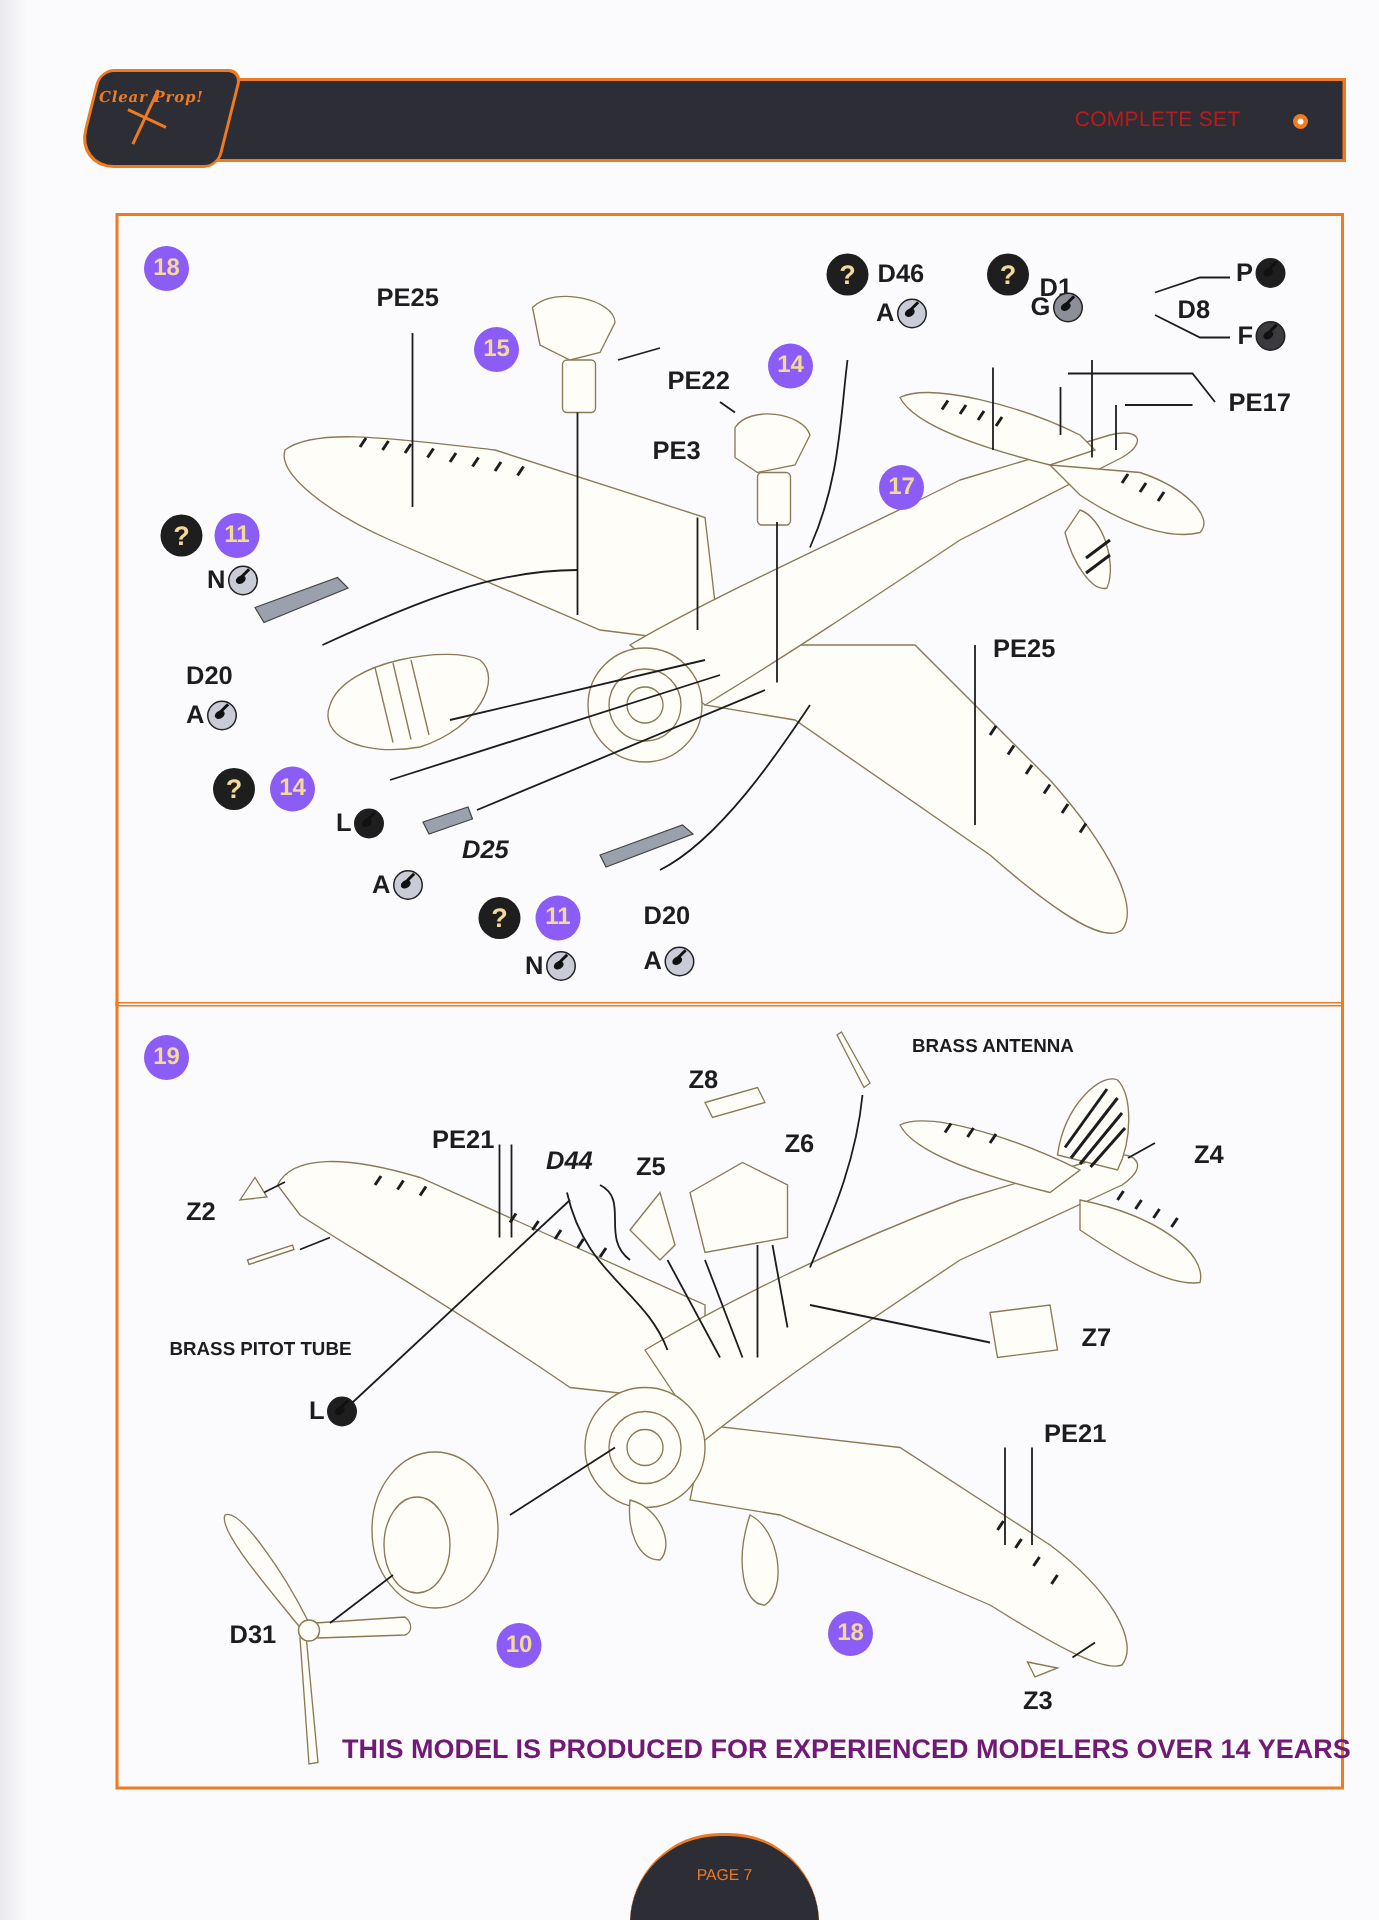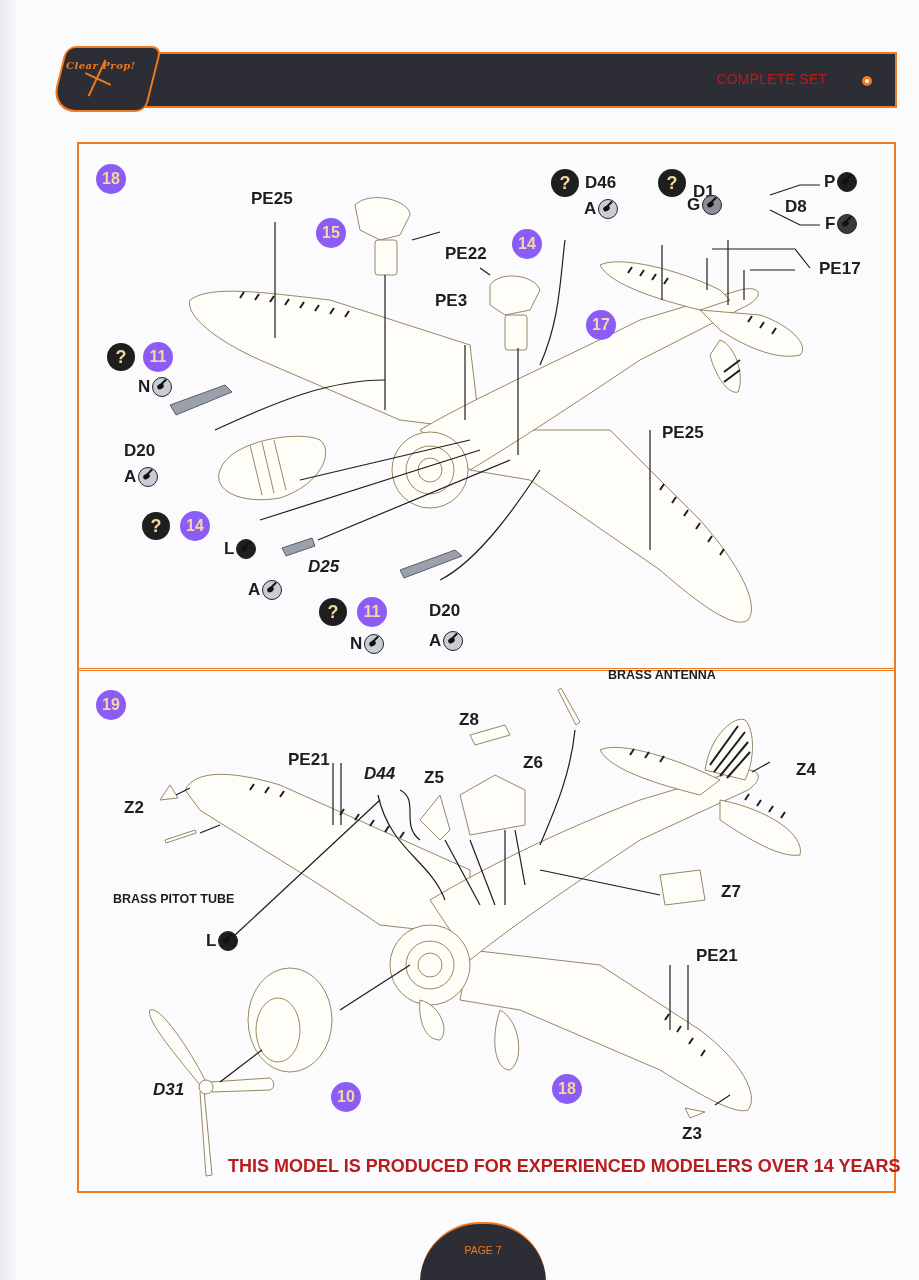--- a/index.html
+++ b/index.html
@@ -21,21 +21,21 @@
   .lbl-sm{position:absolute;font-weight:bold;font-size:12.5px;color:#1d1d1f;white-space:nowrap;}
   .step{position:absolute;width:30px;height:30px;border-radius:50%;background:#8b5cf6;color:#f3d99a;font-weight:bold;font-size:16px;display:flex;align-items:center;justify-content:center;}
   .q{position:absolute;width:28px;height:28px;border-radius:50%;background:#1e1e1e;color:#f3d99a;font-weight:bold;font-size:18px;display:flex;align-items:center;justify-content:center;}
   .swatch{position:absolute;display:flex;align-items:center;gap:2px;}
   .swatch .letter{font-weight:bold;font-size:17px;color:#1d1d1f;}
   .swatch .circ{width:18px;height:18px;border-radius:50%;border:1.5px solid #222;position:relative;}
   .swatch .circ::after{content:"";position:absolute;left:4px;top:6px;width:7px;height:5px;border-radius:50%;background:#111;transform:rotate(-30deg);}
   .swatch .circ::before{content:"";position:absolute;left:9px;top:0px;width:1.5px;height:9px;background:#111;transform:rotate(45deg);}
   .page-tab{position:absolute;left:420px;top:1222px;width:126px;height:58px;background:#2c2d35;border-top:2px solid #f07a20;border-radius:63px 63px 0 0;}
   .page-num{position:absolute;left:420px;top:1244px;width:126px;text-align:center;font-size:10.5px;color:#f07a20;}
-  .watermark{position:absolute;left:228px;top:1156px;font-size:18px;font-weight:bold;color:#b91c1c;white-space:nowrap;}
+  .watermark{position:absolute;left:228px;top:1156px;font-size:18px;font-weight:bold;color:#701a75;white-space:nowrap;}
   svg .ln{fill:none;stroke:#8a7a55;stroke-width:0.9;}
   svg .ar{fill:none;stroke:#1d1d1f;stroke-width:1.2;}
   svg .ptfill{fill:#fffdf7;stroke:#8a7a55;stroke-width:0.9;}
   svg .grey{fill:#9aa0ac;stroke:#444;stroke-width:0.8;}
 </style>
 </head>
 <body>
 
 <div class="edge-shadow"></div>
 
@@ -265,31 +265,31 @@
     <span class="letter">N</span>
     <span class="circ" style="background:#c9ccd6"></span>
   </div>
 <div class="swatch" style="left:429px;top:631px;">
     <span class="letter">A</span>
     <span class="circ" style="background:#c9ccd6"></span>
   </div>
 
 <div class="step" style="left:96px;top:690px;">19</div>
 <div class="lbl" style="left:459px;top:710px;">Z8</div>
-<div class="lbl-sm" style="left:584px;top:668px;padding-left:24px;">BRASS ANTENNA</div>
+<div class="lbl-sm" style="left:584px;top:690px;padding-left:24px;">BRASS ANTENNA</div>
 <div class="lbl" style="left:288px;top:750px;">PE21</div>
 <div class="lbl" style="left:364px;top:764px;font-style:italic;">D44</div>
 <div class="lbl" style="left:424px;top:768px;">Z5</div>
 <div class="lbl" style="left:523px;top:753px;">Z6</div>
 <div class="lbl" style="left:796px;top:750px;margin-top:10px;">Z4</div>
 <div class="lbl" style="left:124px;top:798px;">Z2</div>
 <div class="lbl-sm" style="left:113px;top:868px;margin-top:24px;">BRASS PITOT TUBE</div>
 <div class="lbl" style="left:721px;top:882px;">Z7</div>
 <div class="lbl" style="left:696px;top:946px;">PE21</div>
-<div class="lbl" style="left:153px;top:1080px;font-style:italic;">D31</div>
+<div class="lbl" style="left:153px;top:1080px;">D31</div>
 <div class="lbl" style="left:682px;top:1124px;">Z3</div>
 <div class="step" style="left:331px;top:1082px;">10</div>
 <div class="step" style="left:552px;top:1074px;">18</div>
 <div class="swatch" style="left:206px;top:931px;">
     <span class="letter">L</span>
     <span class="circ" style="background:#1e1e1e"></span>
   </div>
 
 <div class="page-tab"></div>
 <div class="page-num">PAGE 7</div>

